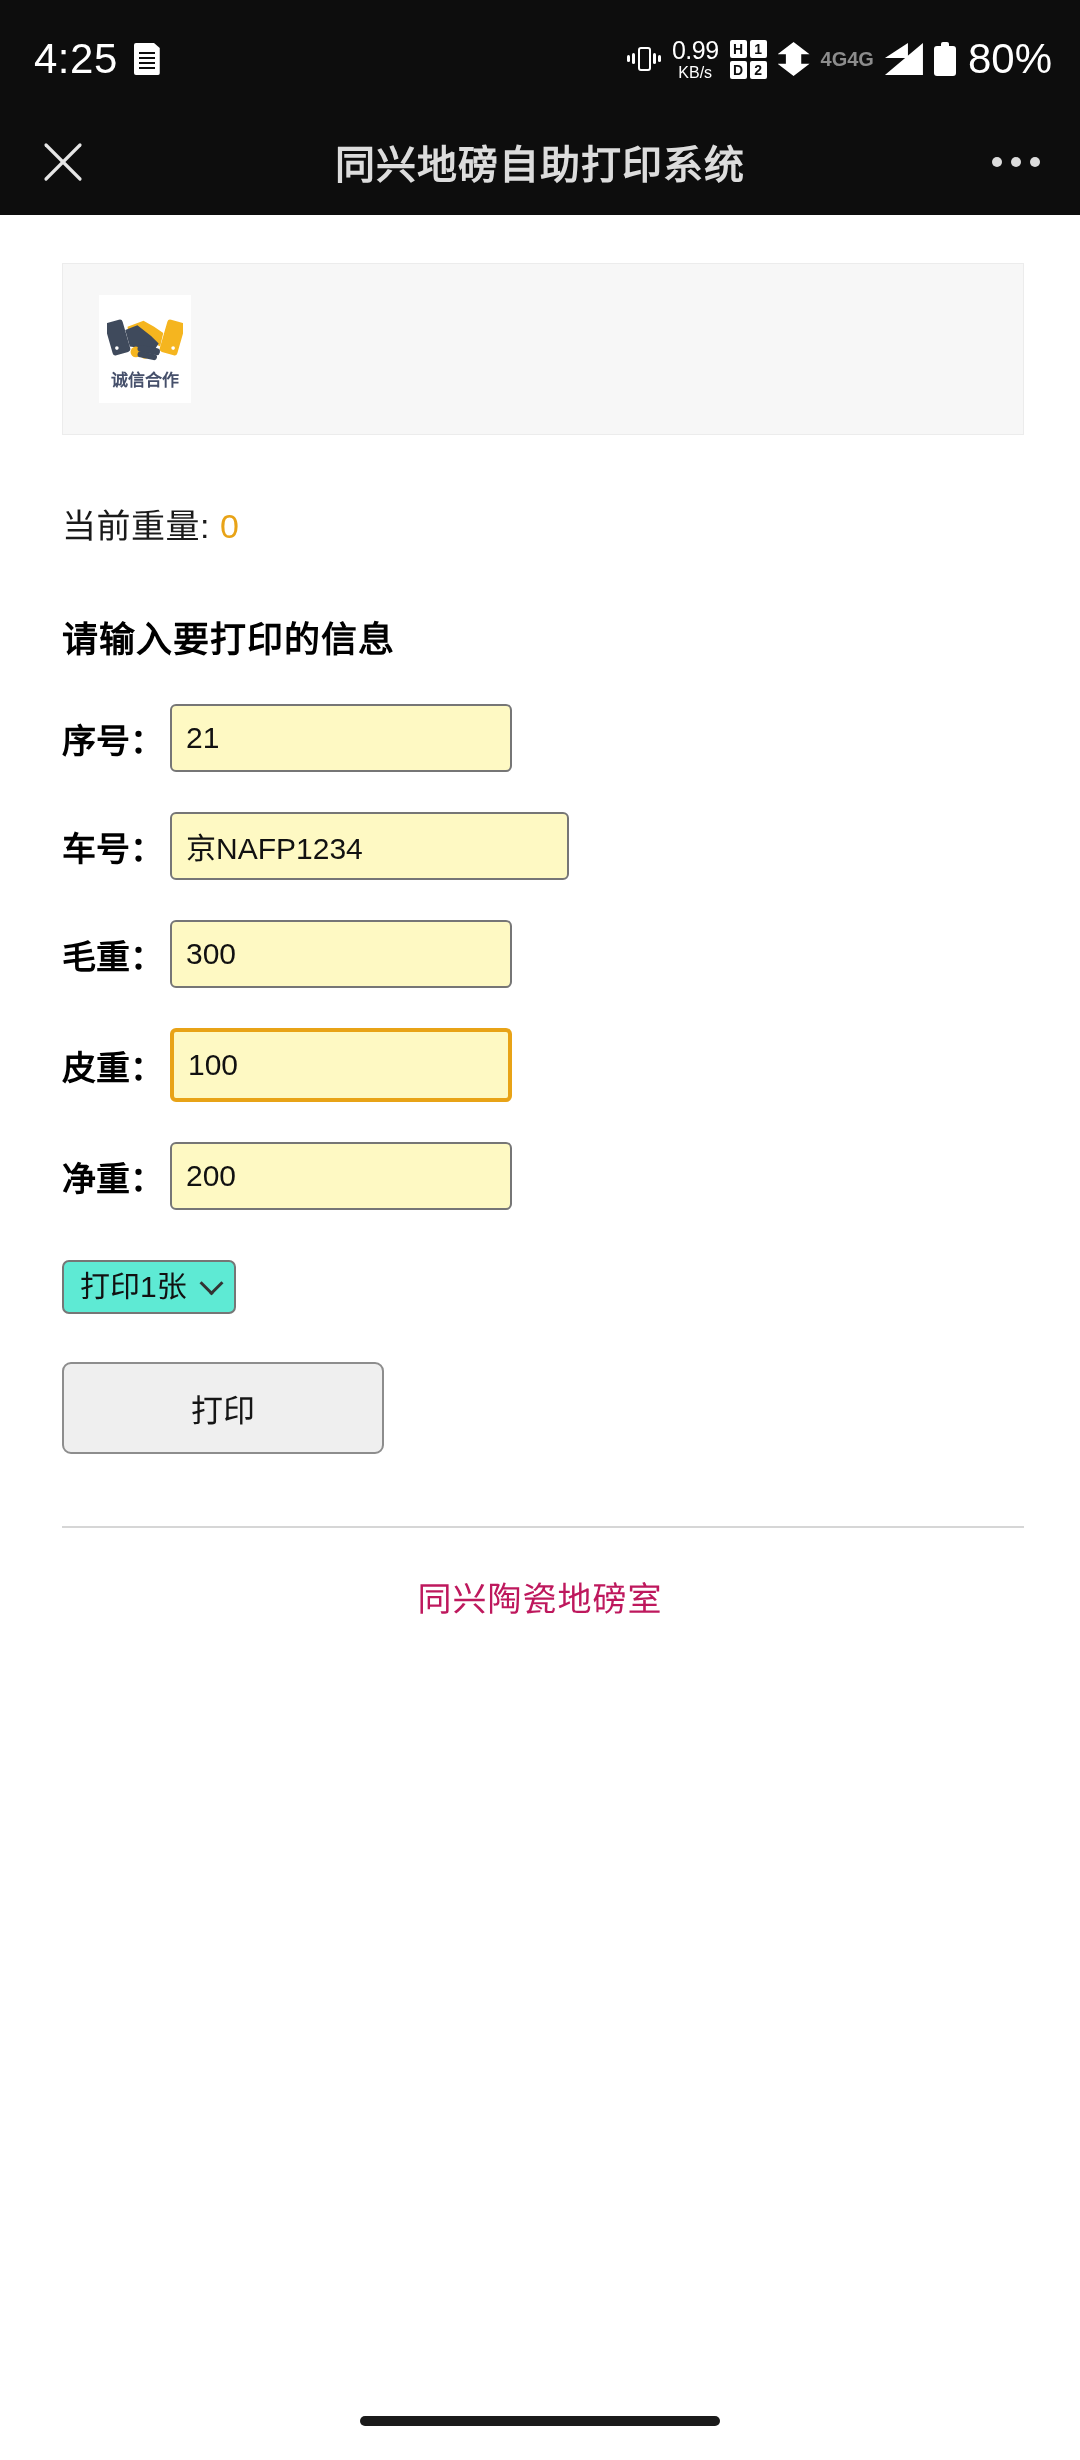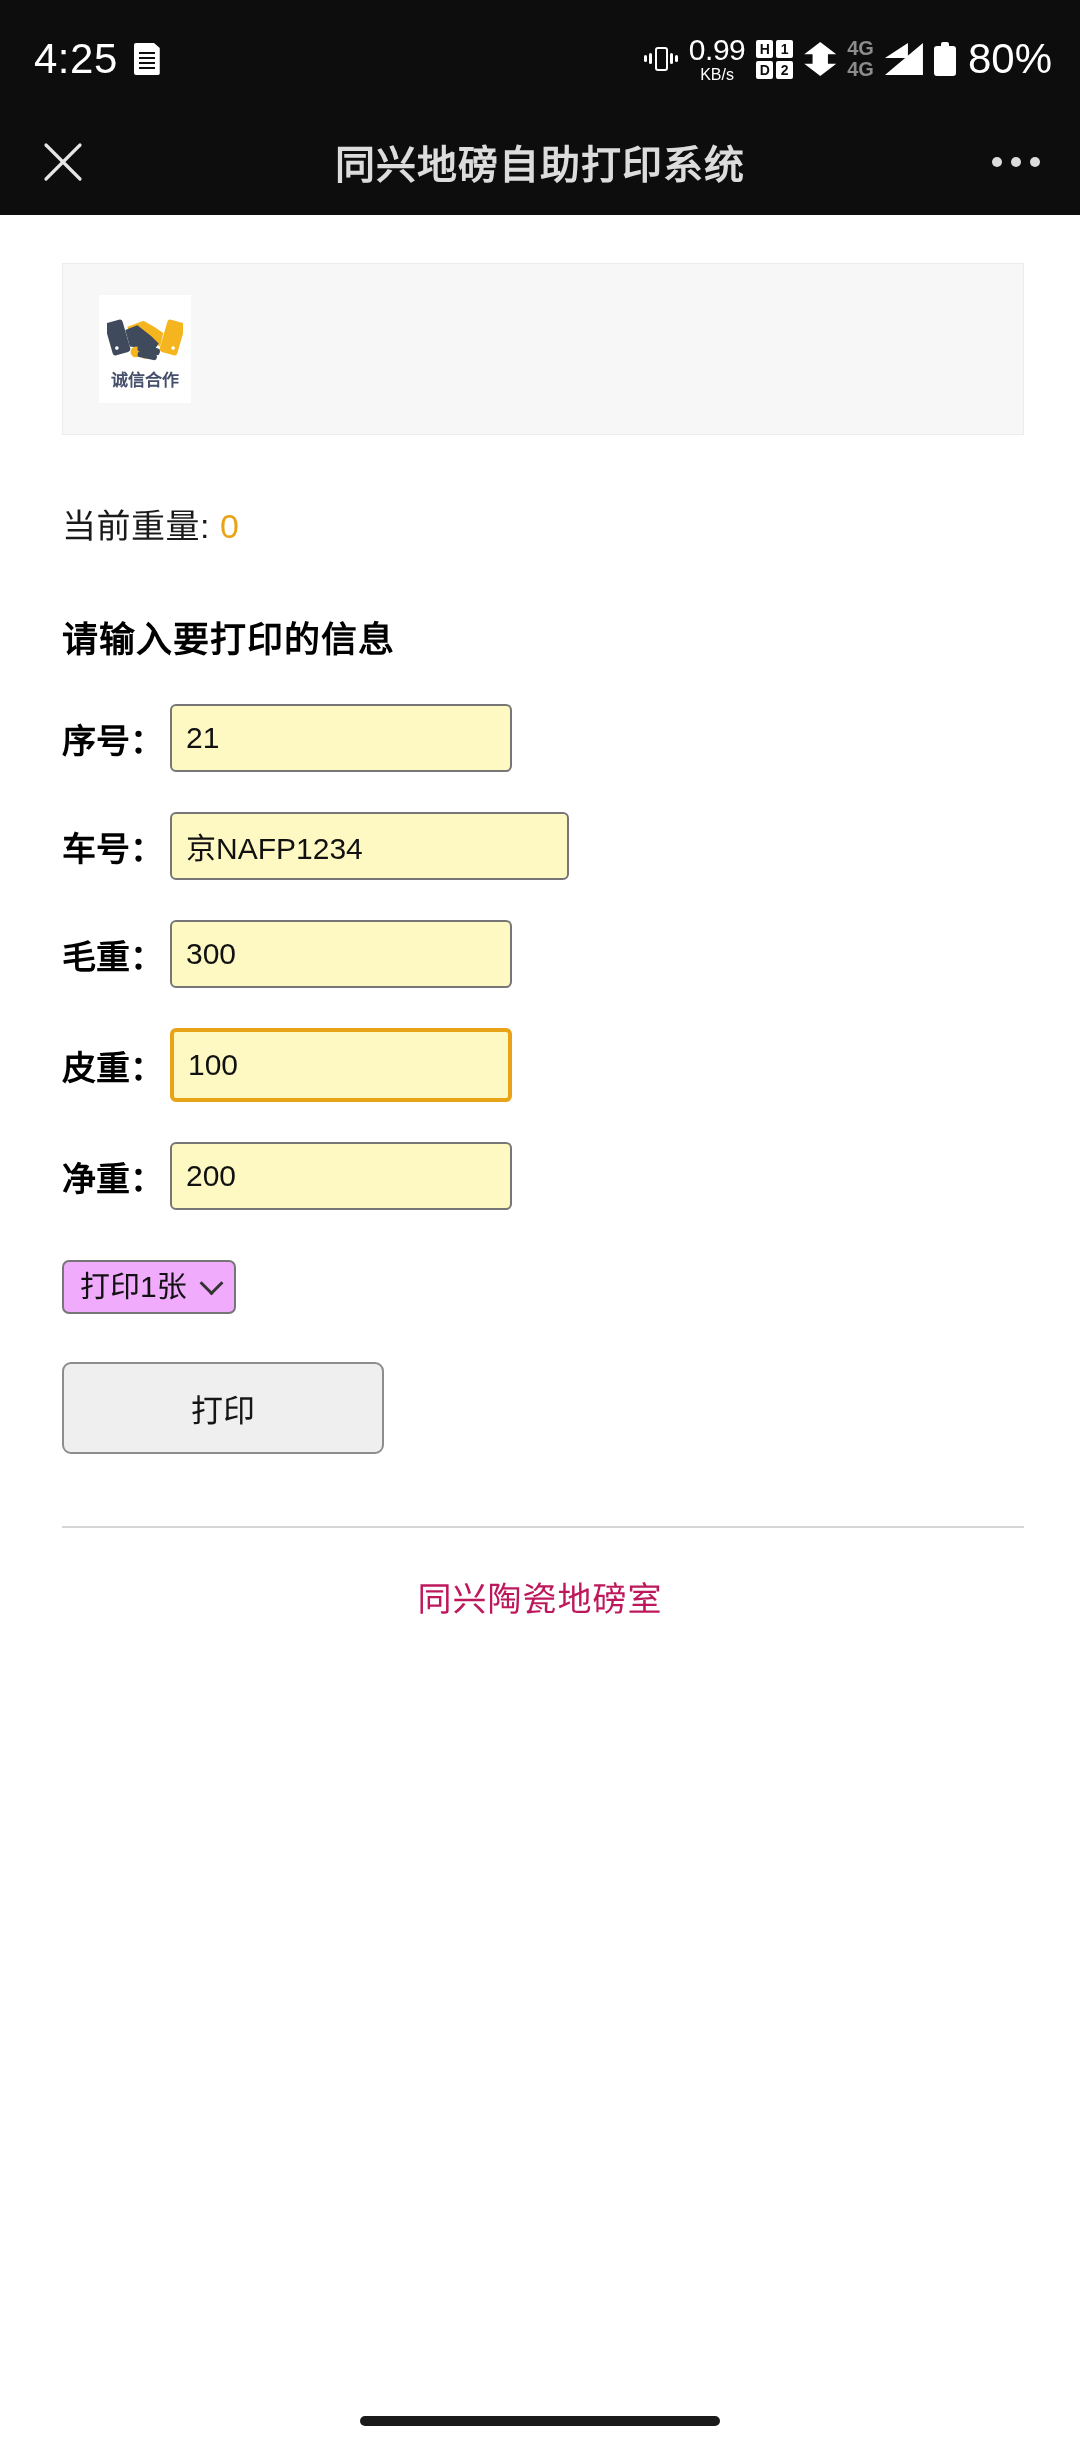--- a/index.html
+++ b/index.html
@@ -92,21 +92,21 @@
   .icon-vibrate .wv.l2 { left: 0px; height: 7px; top: 13px; }
   .icon-vibrate .wv.r1 { right: 5px; }
   .icon-vibrate .wv.r2 { right: 0px; height: 7px; top: 13px; }
 
   .netspeed {
     display: flex;
     flex-direction: column;
     align-items: center;
     line-height: 1;
   }
-  .netspeed .val { font-size: 30px; letter-spacing: -0.5px; text-align: center; }
+  .netspeed .val { font-size: 25px; letter-spacing: -0.5px; text-align: center; }
   .netspeed .unit { font-size: 16px; margin-top: 2px; }
 
   .icon-sim {
     display: flex;
     gap: 3px;
   }
   .icon-sim .col {
     display: flex;
     flex-direction: column;
     gap: 3px;
@@ -137,21 +137,21 @@
     top: 0; height: 17px;
     clip-path: polygon(50% 0, 100% 72%, 74% 72%, 74% 100%, 26% 100%, 26% 72%, 0 72%);
   }
   .icon-datatransfer .dn {
     bottom: 0; height: 17px;
     clip-path: polygon(26% 0, 74% 0, 74% 28%, 100% 28%, 50% 100%, 0 28%, 26% 28%);
   }
 
   .net-label {
     display: flex;
-    flex-direction: column;
+    flex-direction: row;
     line-height: 1.05;
     color: #8c8c8c;
     font-size: 20px;
     font-weight: 600;
   }
 
   .icon-signal {
     width: 38px; height: 32px;
     position: relative;
   }
@@ -322,21 +322,21 @@
     display: inline-flex;
   }
   .copies-select {
     display: inline-flex;
     align-items: center;
     gap: 16px;
     height: 54px;
     padding: 0 14px 0 16px;
     border: 2px solid #767676;
     border-radius: 7px;
-    background: #f0abfc;
+    background: #5eead4;
     font-size: 30px;
     color: #111111;
     line-height: 1;
   }
   .chev {
     display: inline-block;
     width: 17px; height: 17px;
     border-right: 3px solid #333333;
     border-bottom: 3px solid #333333;
     transform: rotate(45deg) translate(-3px,-3px);

